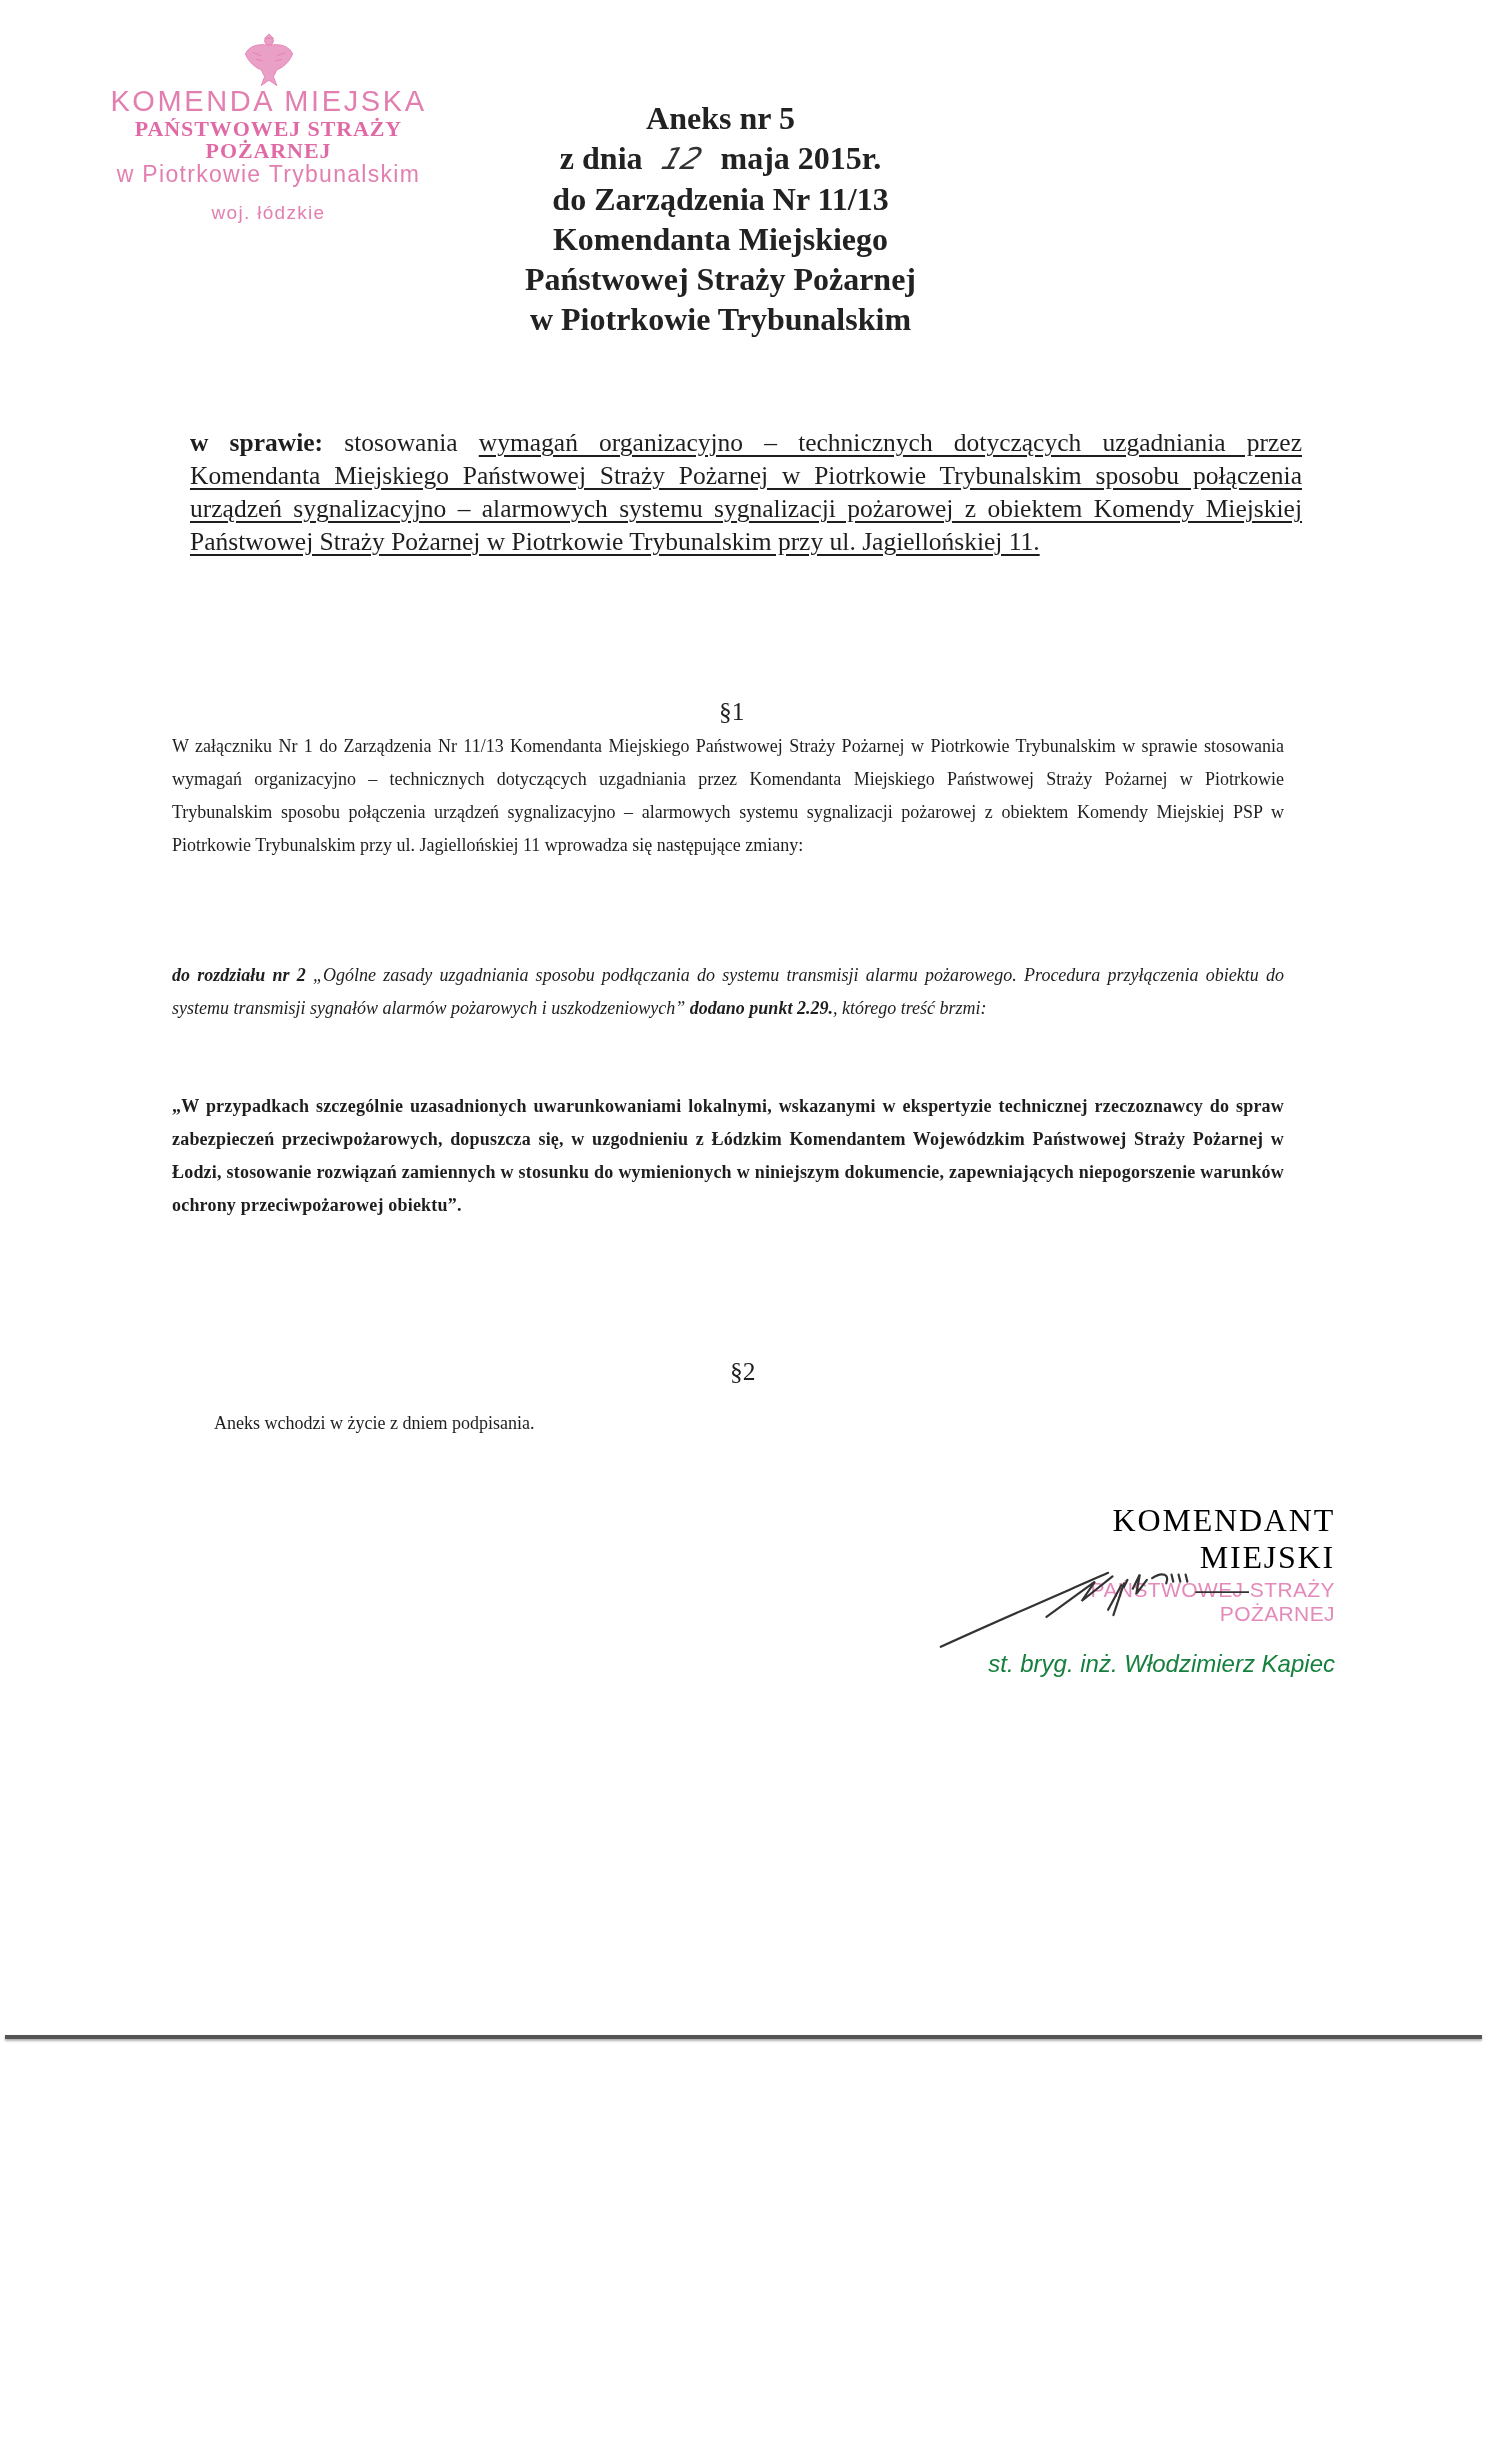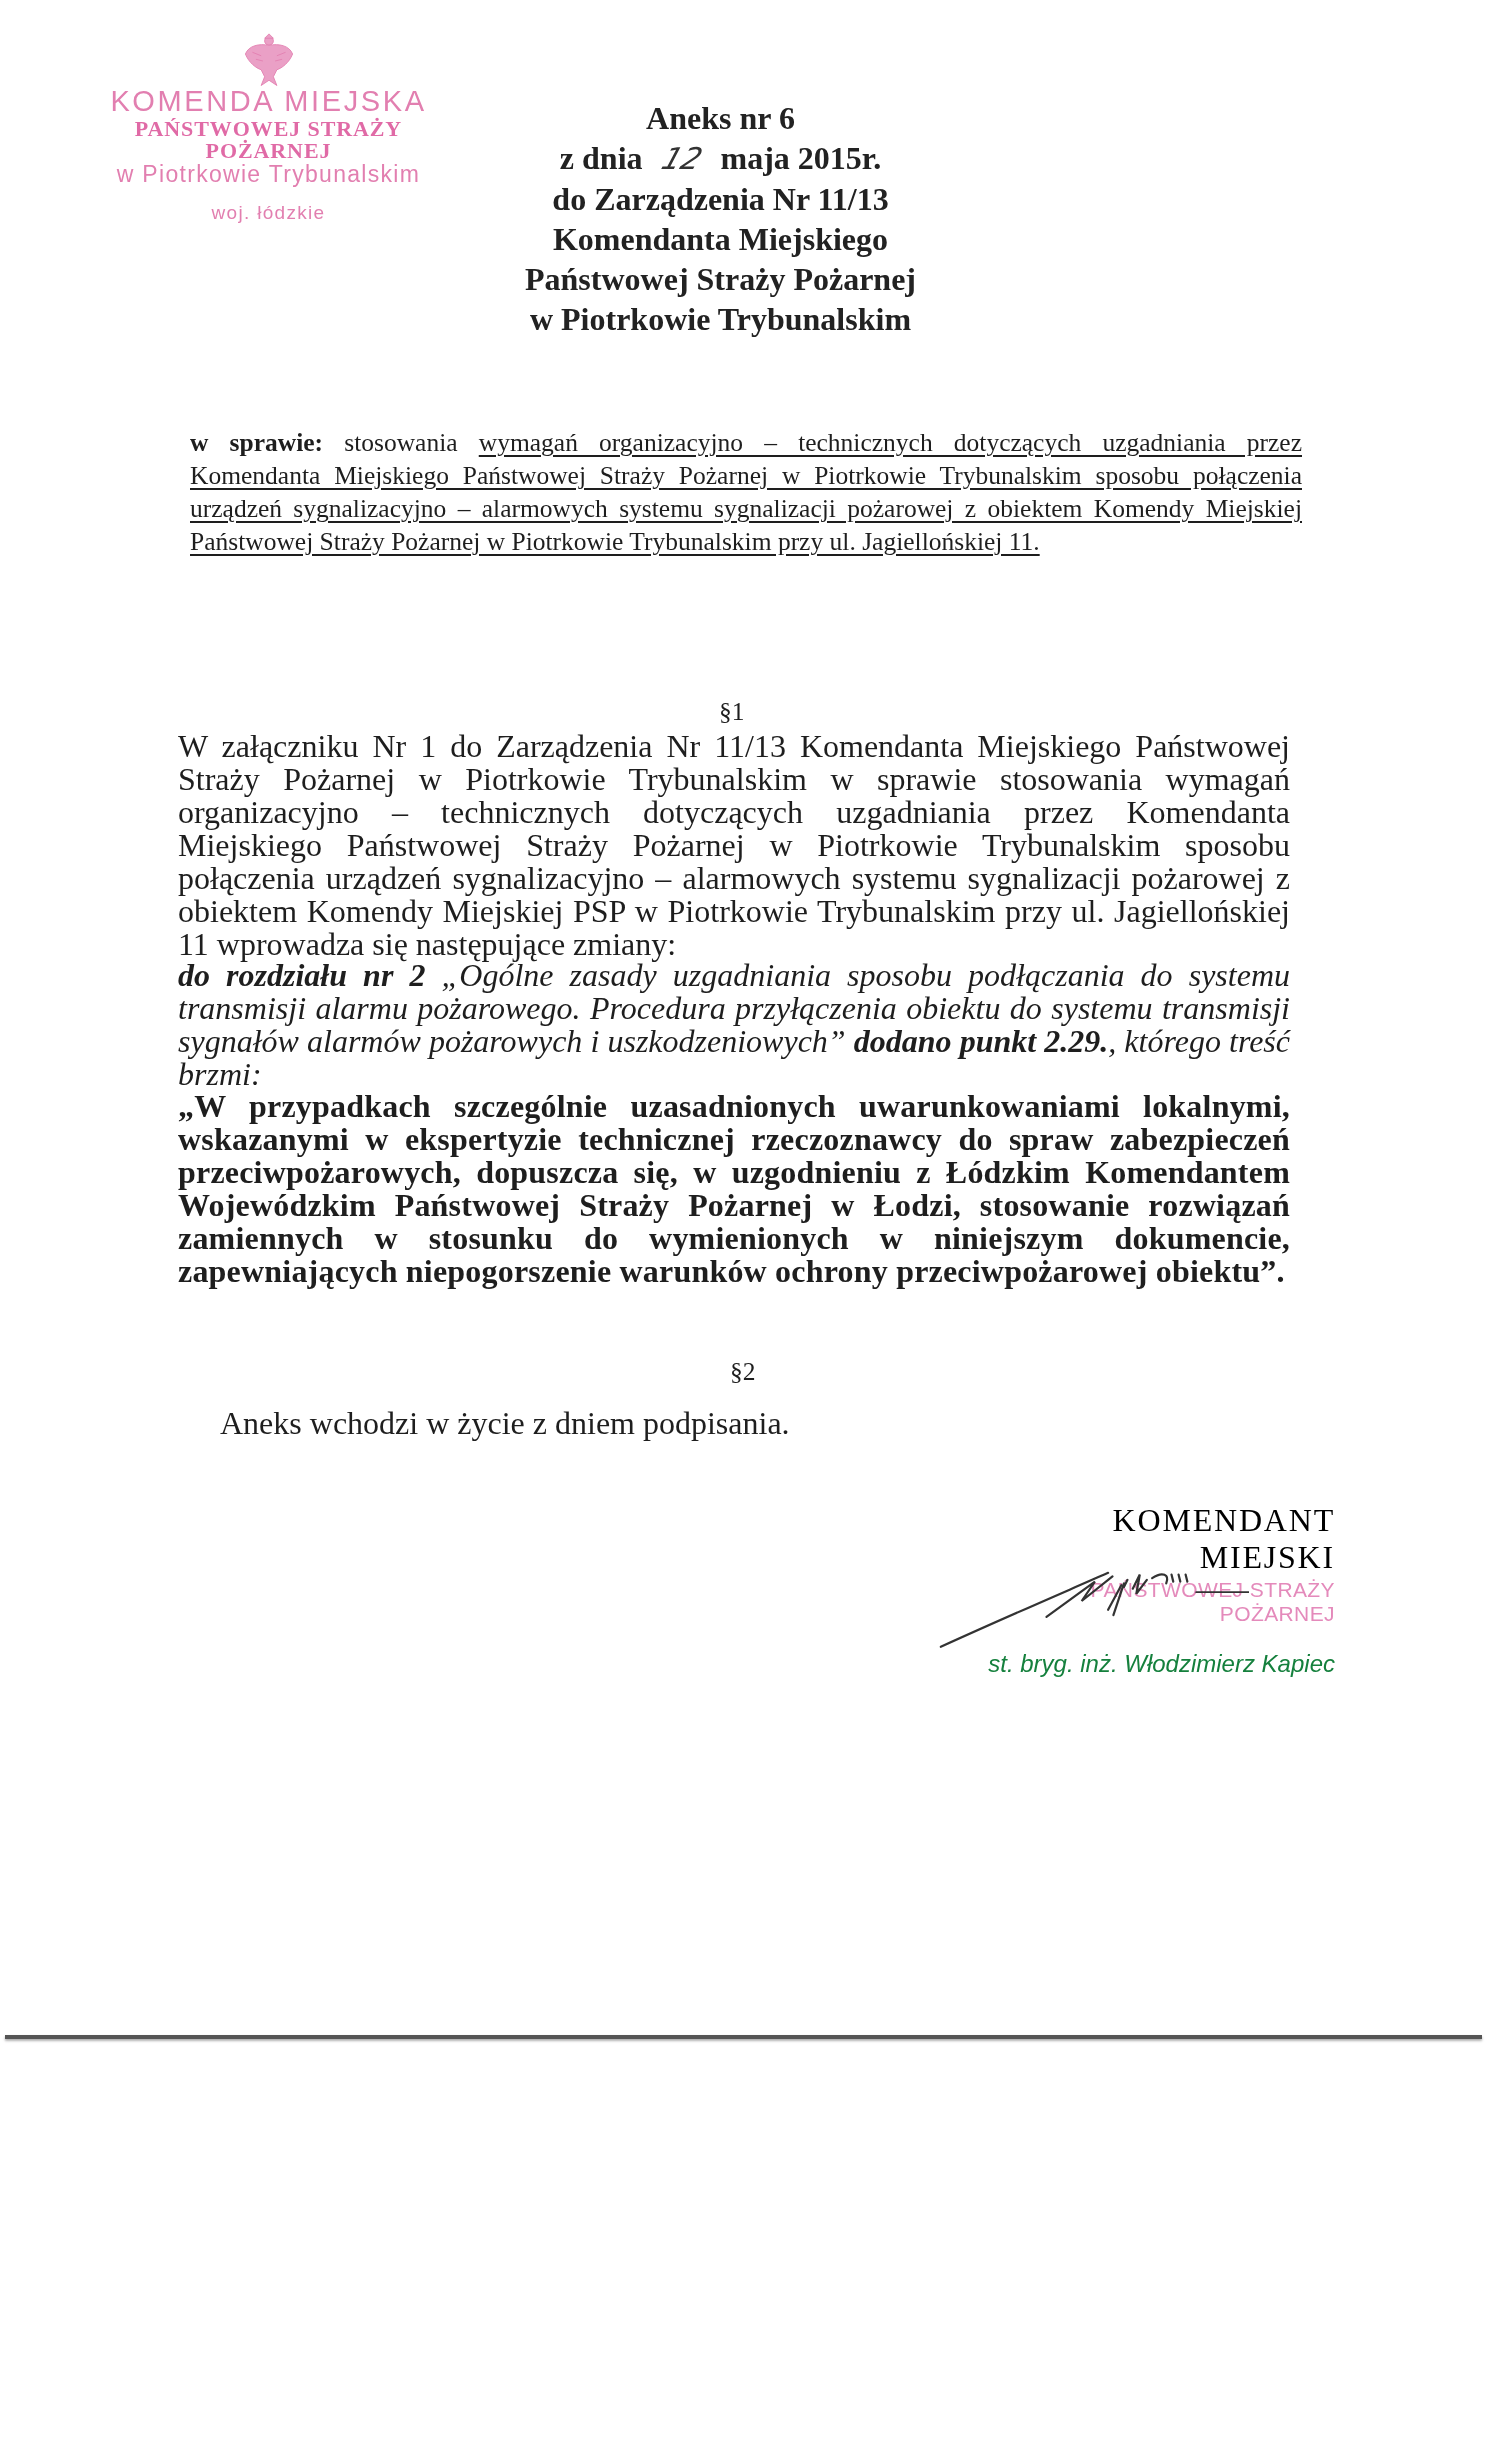--- a/index.html
+++ b/index.html
@@ -24,21 +24,21 @@
                font-style:italic; color:#333; font-size:30px; transform:skewX(-18deg);
                width:62px; }
 
   
   .subject { position:absolute; left:190px; top:426px; width:1112px; font-size:25.5px;
              line-height:33px; text-align:justify; text-align-last:left; }
   .subject b { font-weight:bold; }
   .subject .ul { text-decoration:underline; text-underline-offset:4.4px; text-decoration-thickness:1.8px; }
 
   .para-sign { position:absolute; font-size:25.5px; }
-  .body-text { position:absolute; left:178px; width:1112px; font-size:32px; line-height:33px;
+  .body-text { position:absolute; left:172px; width:1112px; font-size:18px; line-height:33px;
                text-align:justify; text-align-last:left; }
   .bold { font-weight:bold; }
   .quote { font-weight:bold; line-height:33px; letter-spacing:0.2px; }
 
   
   .stamp-br { position:absolute; left:983px; top:1502px; width:352px; color:#e27fb0; }
   .stamp-br .s1 { font-family:"Liberation Serif", serif; font-size:32px; letter-spacing:1.8px;
                   text-align:right; color:#000000; }
   .stamp-br .s2 { font-family:"Liberation Sans", sans-serif; font-size:21px; letter-spacing:0.4px;
                   text-align:right; margin-top:1.8px; color:#e48abb; }
@@ -63,21 +63,21 @@
         <path d="M14 22 L24 26 M18 30 L26 32 M52 22 L42 26 M48 30 L40 32" fill="none"></path>
       </g>
     </svg>
     <div class="l1">KOMENDA MIEJSKA</div>
     <div class="l2">PAŃSTWOWEJ STRAŻY POŻARNEJ</div>
     <div class="l3">w Piotrkowie Trybunalskim</div>
     <div class="l4">woj. łódzkie</div>
   </div>
 
   <div class="title-block">
-    <div>Aneks nr 6</div>
+    <div>Aneks nr 5</div>
     <div>
       <span>z dnia</span>
       <span class="hand-date">12</span>
       <span>maja 2015r.</span>
     </div>
     <div>do Zarządzenia Nr 11/13</div>
     <div>Komendanta Miejskiego</div>
     <div>Państwowej Straży Pożarnej</div>
     <div>w Piotrkowie Trybunalskim</div>
   </div>

